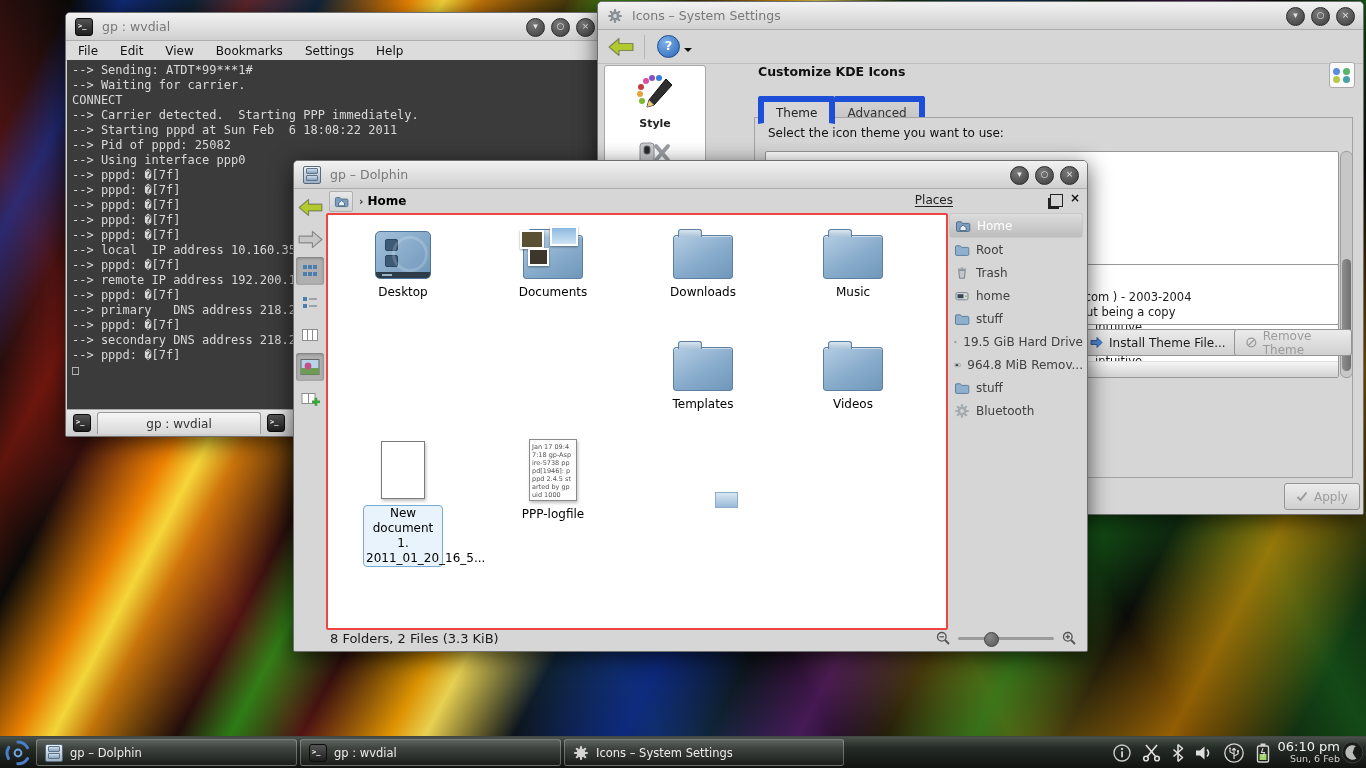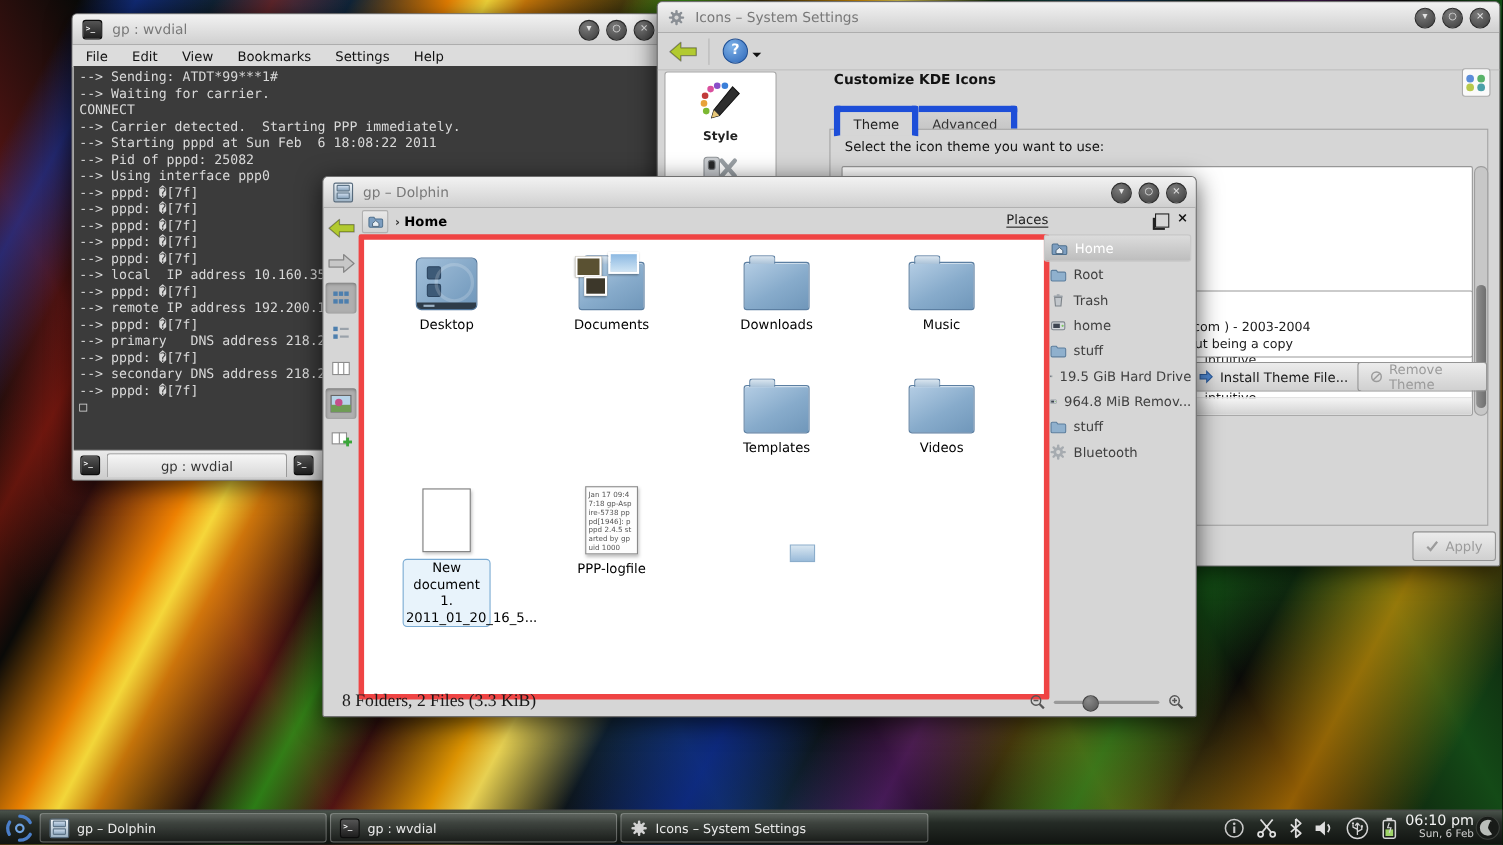--- a/index.html
+++ b/index.html
@@ -113,21 +113,21 @@
   #d-crumb-sep{margin:0 4px 0 6px;font-weight:bold;font-size:11px;color:#333;}
   #d-crumb-cur{font-weight:bold;font-size:12px;color:#000;}
   #d-places-head{position:absolute;right:134px;top:32px;font-size:12px;color:#222;text-decoration:underline;text-decoration-thickness:1px;text-underline-offset:2px;}
   #d-ph-float{position:absolute;right:24px;top:33px;width:11px;height:11px;border:1px solid #222;
     box-shadow:-3px 3px 0 -1px #222;}
   #d-ph-close{position:absolute;right:7px;top:30px;font-weight:bold;font-size:12px;color:#111;}
   #d-toolcol{position:absolute;left:2px;top:32px;width:29px;}
   .vtool{width:28px;height:28px;display:flex;align-items:center;justify-content:center;margin-bottom:4px;border-radius:3px;}
   .vtool.pressed{background:rgba(0,0,0,.18);box-shadow:inset 0 1px 3px rgba(0,0,0,.35);}
   #d-view{position:absolute;left:32px;top:52px;width:618px;height:413px;background:#fff;
-    border:5px solid #ef4444;border-radius:2px;overflow:hidden;}
+    border:2px solid #ef4444;border-radius:2px;overflow:hidden;}
   .fcell{position:absolute;width:120px;text-align:center;}
   .fcell .flabel{margin-top:6px;font-size:12px;color:#000;line-height:15px;white-space:pre-line;}
   .bigfolder{position:relative;width:58px;height:42px;margin:10px auto 0;border-radius:3px;
     background:linear-gradient(150deg,#b4cde4 0%,#87abcb 55%,#7097ba 100%);
     border:1px solid #5c7fa2;box-shadow:inset 0 1px 0 rgba(255,255,255,.5);}
   .bigfolder::before{content:"";position:absolute;left:4px;top:-7px;width:22px;height:7px;
     background:linear-gradient(#d9e5ef,#aac2d8);border:1px solid #5c7fa2;border-bottom:none;
     border-radius:3px 3px 0 0;}
   .deskicon{position:relative;width:54px;height:46px;margin:6px auto 0;border-radius:5px;
     background:linear-gradient(135deg,#a3c0da,#6e96ba);border:1px solid #50759a;overflow:hidden;}
@@ -145,21 +145,21 @@
   .previcon .ptext{font:6.5px/8px "DejaVu Sans",sans-serif;color:#555;padding:3px 2px;white-space:pre-line;text-align:left;}
   .sel .flabel{border:1px solid #79aad2;border-radius:4px;background:rgba(190,220,243,.35);
     margin:6px 20px 0;padding:0 2px;}
   #d-artifact{position:absolute;left:387px;top:277px;width:21px;height:14px;
     background:linear-gradient(#d5e4f0,#8fb4d6);border:1px solid #7fa5c6;opacity:.9;}
   #d-places{position:absolute;right:4px;top:52px;width:134px;}
   .place{display:flex;align-items:center;gap:6px;height:23px;padding-left:5px;font-size:12px;color:#404040;}
   .place.selected{background:linear-gradient(#dcdcdc,#bdbdbd);border:1px solid #c8c8c8;
     border-radius:3px;color:#fff;}
   #d-status{position:absolute;left:1px;right:1px;bottom:1px;height:24px;display:flex;align-items:center;}
-  #d-statustext{margin-left:16px;font-size:16px;color:#1a1a1a;font-family:Liberation Serif, serif;}
+  #d-statustext{margin-left:35px;font-size:13px;color:#1a1a1a;}
   #d-zoomer{position:absolute;right:10px;display:flex;align-items:center;gap:8px;}
   #d-slider{position:relative;width:96px;height:13px;}
   #d-slider .track{position:absolute;left:0;right:0;top:5px;height:3px;background:#9a9a9a;border-radius:2px;}
   #d-slider .knob{position:absolute;left:26px;top:0;width:13px;height:13px;border-radius:50%;
     background:radial-gradient(circle at 35% 30%,#8a8a8a,#555);border:1px solid #444;}
 
   
   #taskbar{position:absolute;left:0;right:0;bottom:0;height:31px;z-index:9;
     background:linear-gradient(180deg,#49524a 0%,#252b26 35%,#101310 100%);
     border-top:1px solid rgba(255,255,255,.22);display:flex;align-items:center;}

